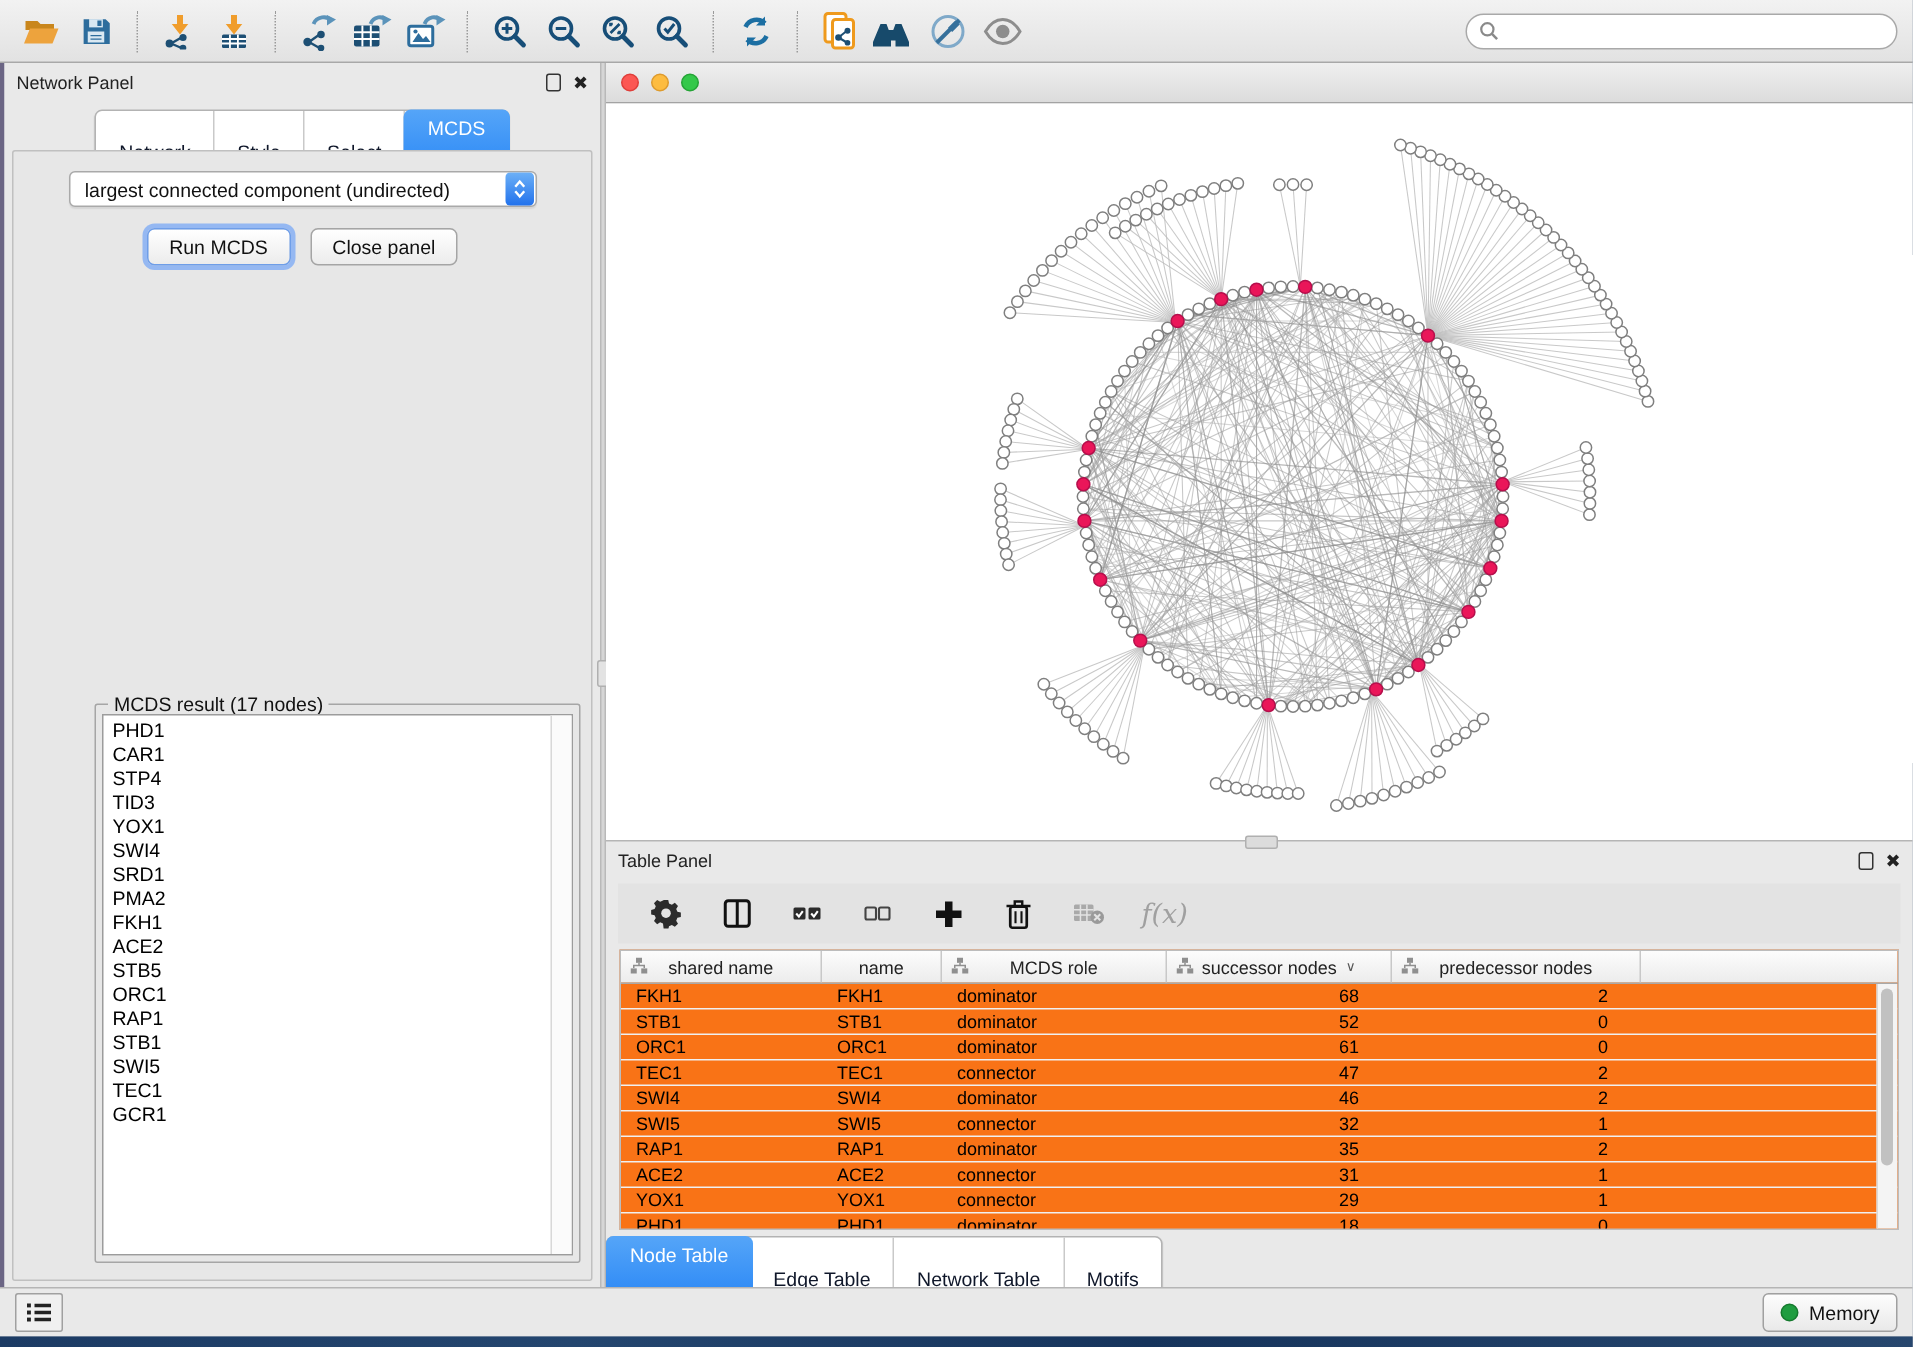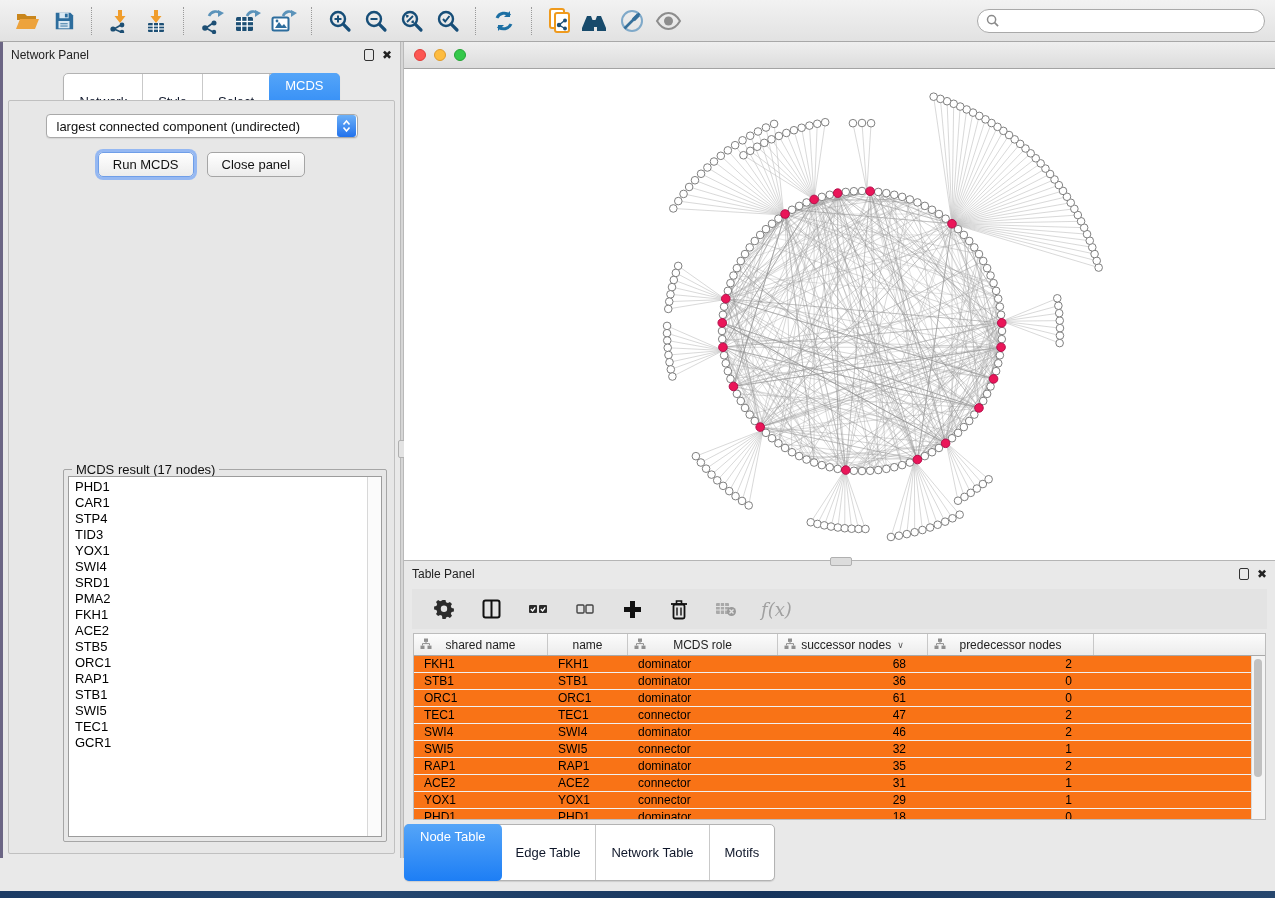--- a/index.html
+++ b/index.html
@@ -1213,21 +1213,21 @@
                 <div class="td txt" style="width: 134px;">FKH1</div>
                 <div class="td txt" style="width: 80px;">FKH1</div>
                 <div class="td txt" style="width: 150px;">dominator</div>
                 <div class="td num" style="width: 150px;">68</div>
                 <div class="td num" style="width: 166px;">2</div>
               </div>
               <div class="tr">
                 <div class="td txt" style="width: 134px;">STB1</div>
                 <div class="td txt" style="width: 80px;">STB1</div>
                 <div class="td txt" style="width: 150px;">dominator</div>
-                <div class="td num" style="width: 150px;">36</div>
+                <div class="td num" style="width: 150px;">52</div>
                 <div class="td num" style="width: 166px;">0</div>
               </div>
               <div class="tr">
                 <div class="td txt" style="width: 134px;">ORC1</div>
                 <div class="td txt" style="width: 80px;">ORC1</div>
                 <div class="td txt" style="width: 150px;">dominator</div>
                 <div class="td num" style="width: 150px;">61</div>
                 <div class="td num" style="width: 166px;">0</div>
               </div>
               <div class="tr">
@@ -1290,14 +1290,34 @@
             <div class="tab active">Node Table</div>
             <div class="tab">Edge Table</div>
             <div class="tab">Network Table</div>
             <div class="tab">Motifs</div>
           </div>
         </div>
       </div>
     </div>
   </div>
 
+  <div class="statusbar">
+    <div class="list-btn">
+      <svg width="18" height="14" viewBox="0 0 18 14">
+        <g fill="#222">
+            <rect x="1" y="1" width="2.6" height="2.6"></rect>
+            <rect x="1" y="5.7" width="2.6" height="2.6"></rect>
+            <rect x="1" y="10.4" width="2.6" height="2.6"></rect>
+          </g>
+        <g stroke="#222" stroke-width="2.4">
+            <line x1="6" y1="2.3" x2="17" y2="2.3"></line>
+            <line x1="6" y1="7" x2="17" y2="7"></line>
+            <line x1="6" y1="11.7" x2="17" y2="11.7"></line>
+          </g>
+      </svg>
+    </div>
+    <div class="memory-btn">
+      <span class="mem-dot"></span>
+      <span>Memory</span>
+    </div>
+  </div>
 </div>
 <div class="wallpaper-bottom"></div>
 
 </body></html>

